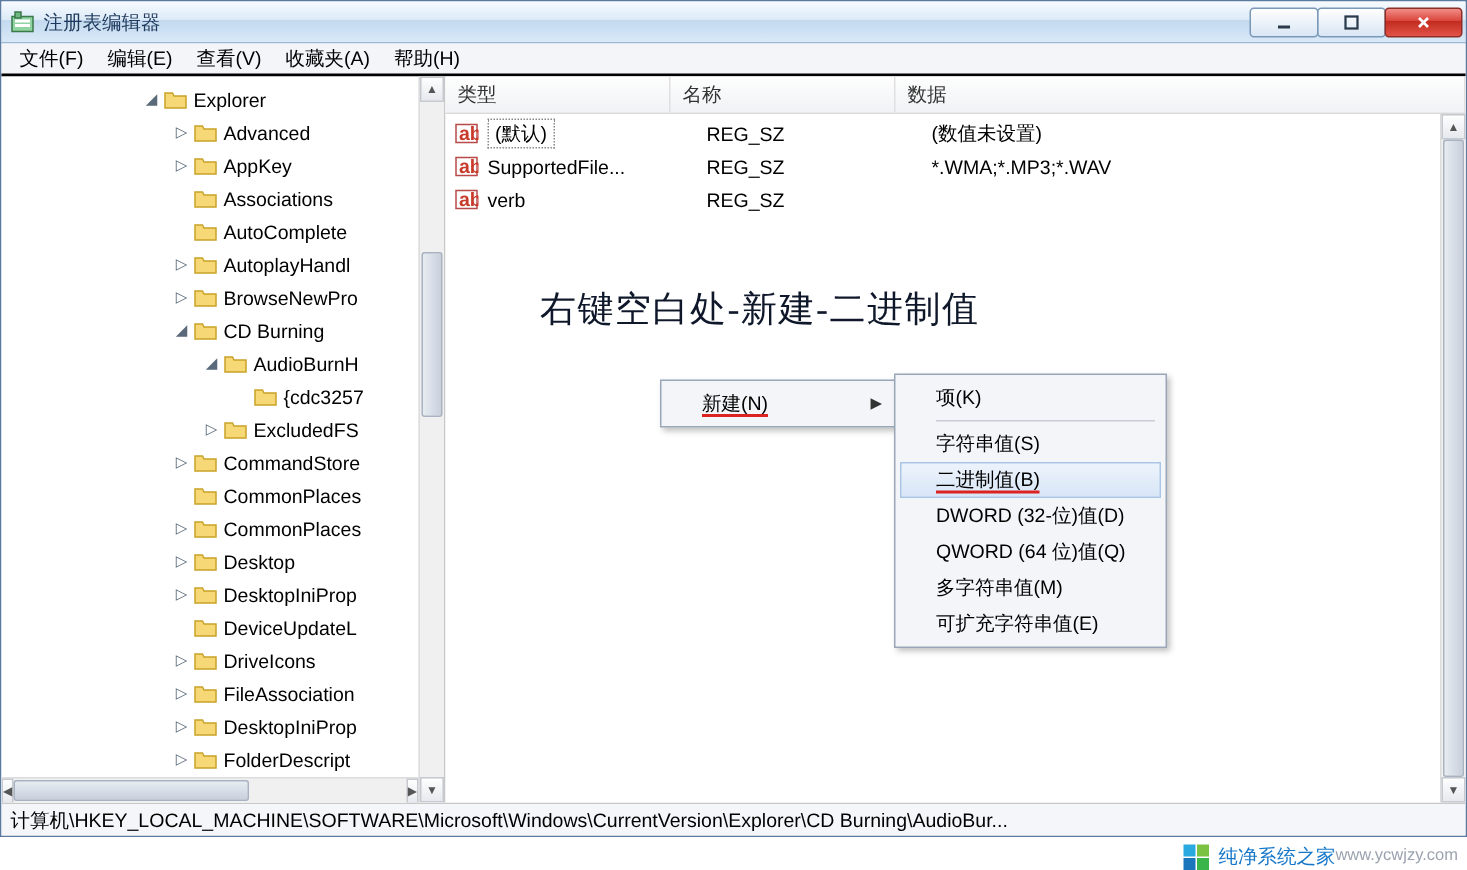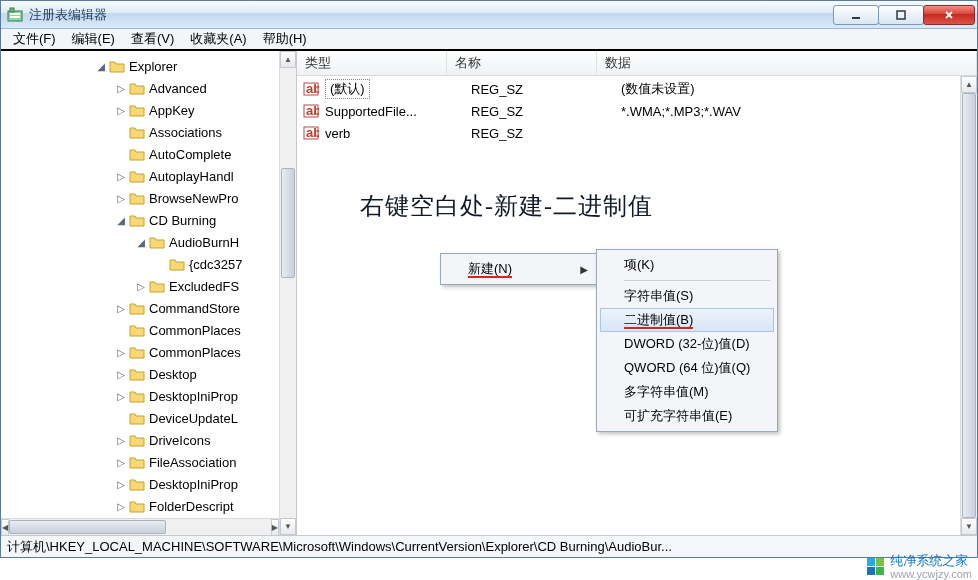--- a/index.html
+++ b/index.html
@@ -54,21 +54,21 @@
 .sub-item.hover { background:linear-gradient(to bottom,#edf3fb,#d8e6f7); border:1px solid #a9c5e6; border-radius:0; padding:0 9px 0 23px; }
 .sub-sep { height:1px; background:#c8ccd4; margin:3px 4px 3px 24px; }
 
 .statusbar { height:22px; border-top:1px solid #c8c8c8; display:flex; align-items:center; padding:0 6px; background:#f4f6f9; color:#000; overflow:hidden; white-space:nowrap; }
 
 .watermark { position:absolute; right:6px; bottom:0; display:flex; align-items:center; gap:6px; color:#1777c9; font-size:14px; font-weight:500; }
 .watermark .wm-logo { display:flex; gap:1px; }
 .wm-sq { width:8px; height:8px; }
 .wm-a{background:#2aa9e0;} .wm-b{background:#7cc242;} .wm-c{background:#1b75bb;} .wm-d{background:#3ab54a;}
 .wm-url { color:#9ba3af; font-size:11px; }
-.wm-text { display:flex; flex-direction:column; line-height:1.1; }
+.wm-text { display:flex; line-height:1.1; }
 
 .scrollbar-v { position:absolute; right:0; top:0; bottom:0; width:17px; background:#f0f0f0; border-left:1px solid #dcdcdc; display:flex; flex-direction:column; }
 .sb-btn { height:17px; background:linear-gradient(to bottom,#fefefe,#e6e9ee); border:1px solid #c6c9d0; display:flex; align-items:center; justify-content:center; font-size:8px; color:#555; }
 .sb-track { flex:1; position:relative; }
 .sb-thumb { position:absolute; left:1px; right:1px; background:linear-gradient(to right,#e8ecf2,#c8d0dc); border:1px solid #a8b2c0; border-radius:2px; }
 .sb-thumb.tree { top:100px; height:110px; }
 .sb-thumb.right { top:0; height:100%; }
 .scrollbar-h { position:absolute; left:0; right:17px; bottom:0; height:17px; background:#f0f0f0; border-top:1px solid #dcdcdc; display:flex; }
 .sb-track-h { flex:1; position:relative; }
 .sb-thumb-h { position:absolute; top:1px; bottom:1px; left:0; width:60%; background:linear-gradient(to bottom,#e8ecf2,#c8d0dc); border:1px solid #a8b2c0; border-radius:2px; }

